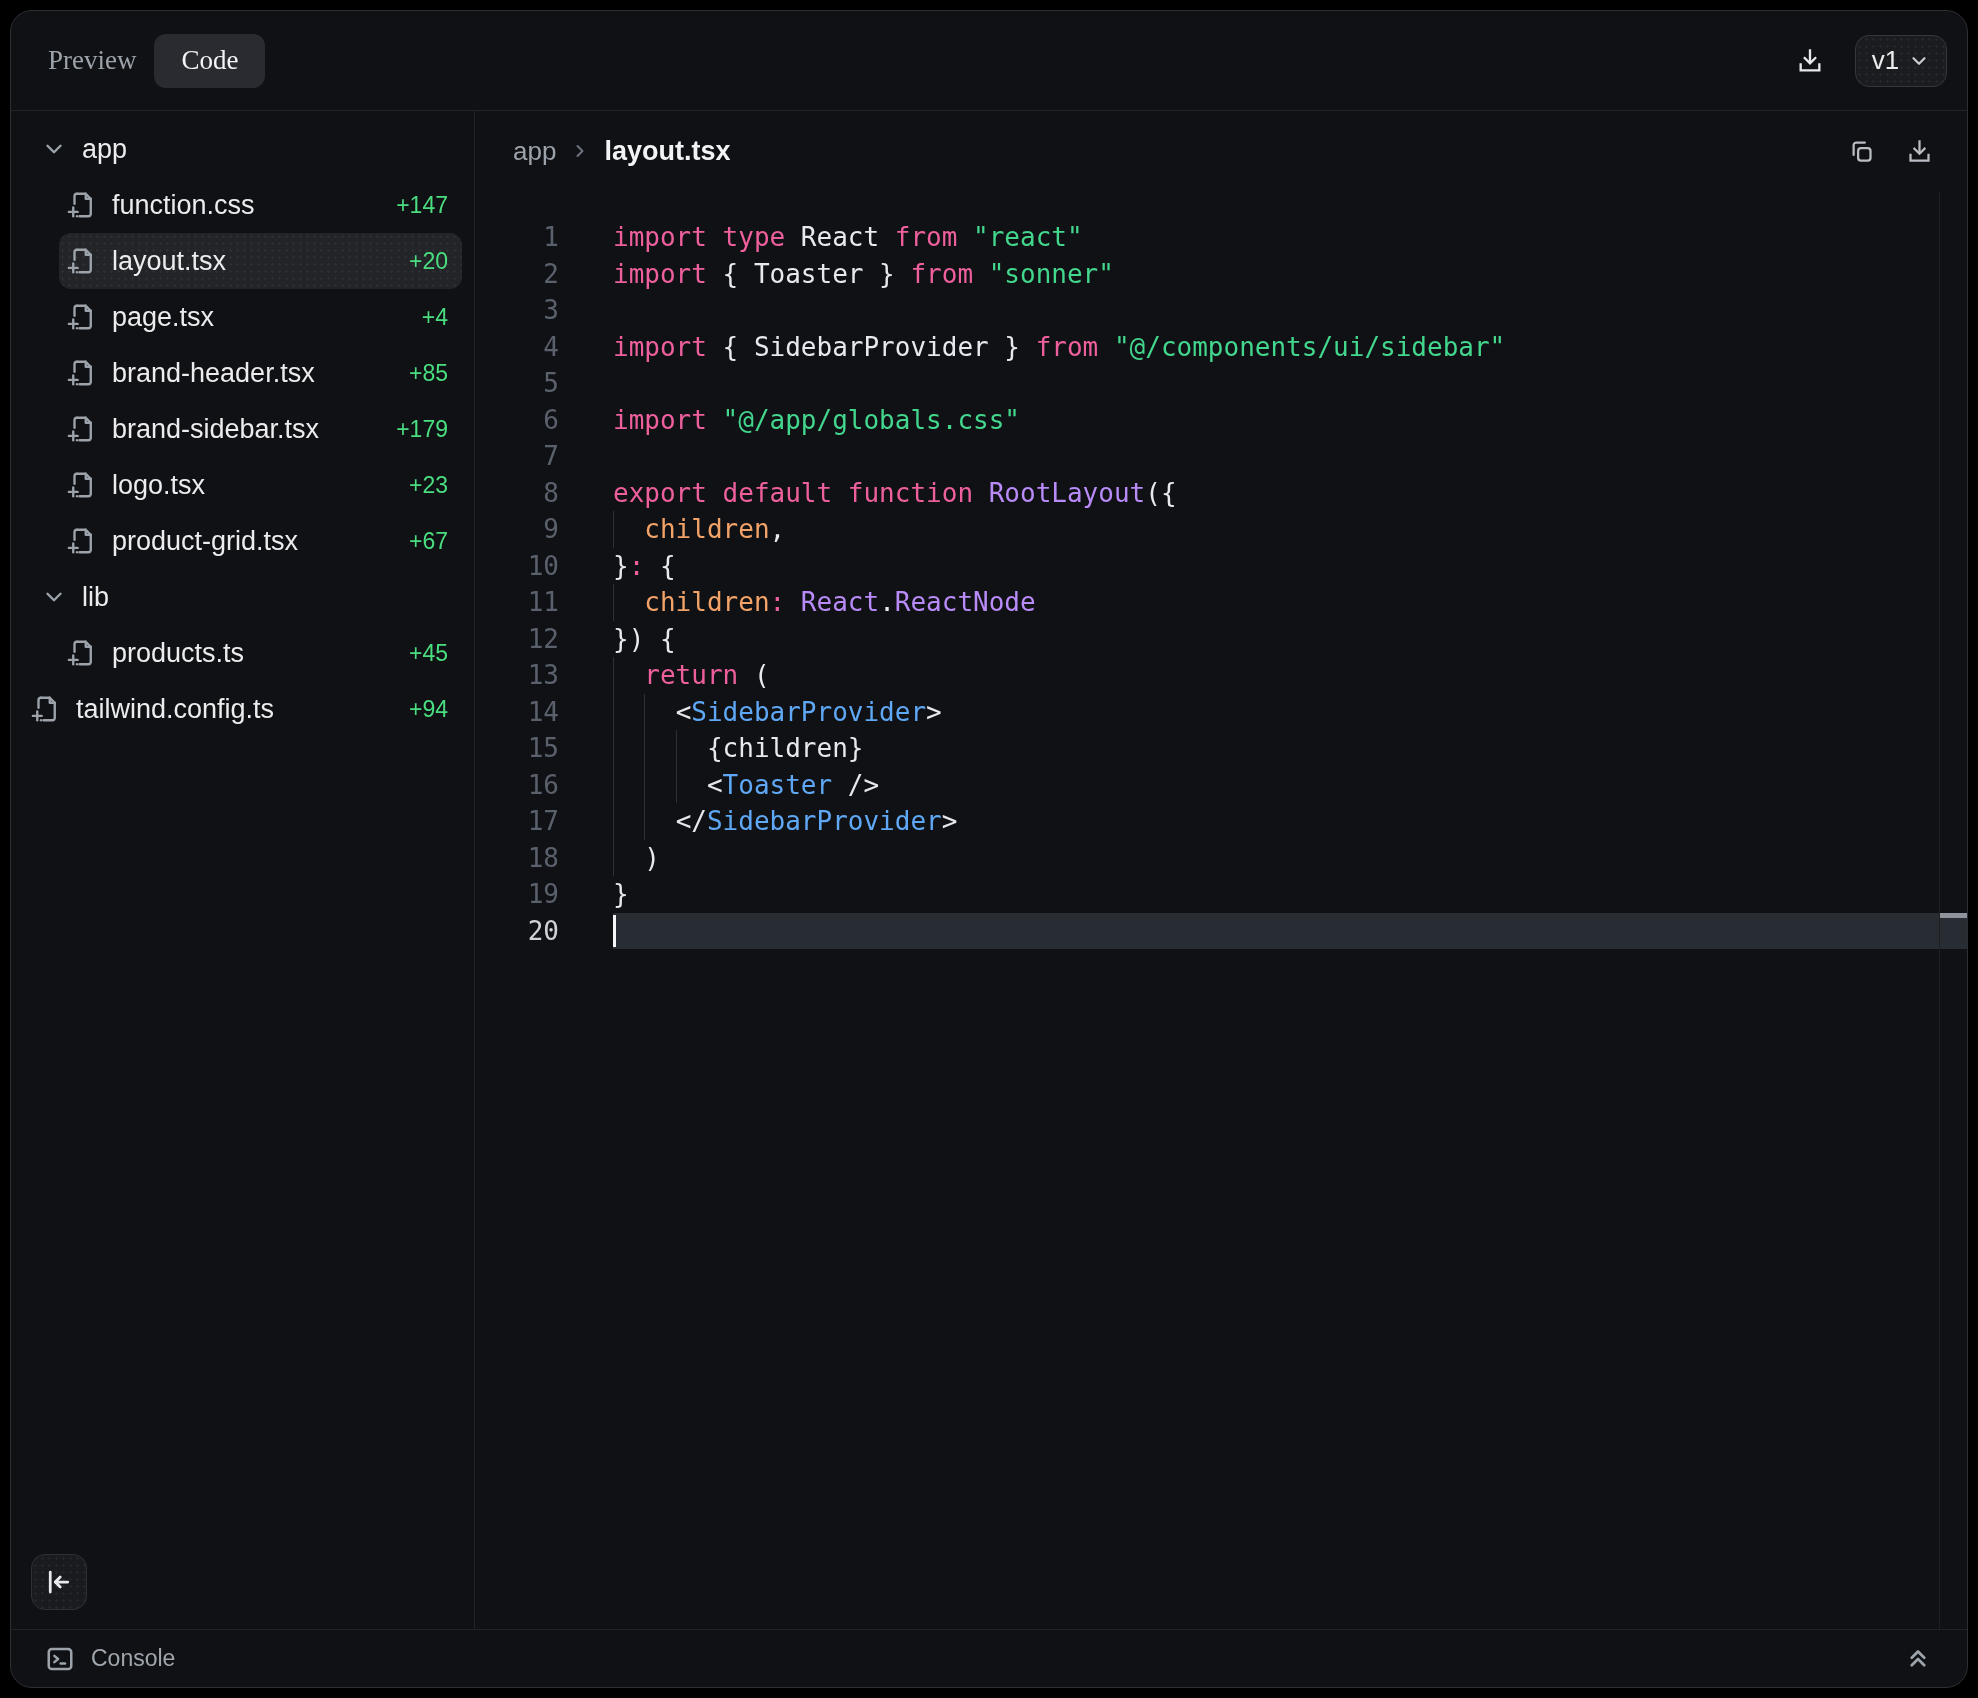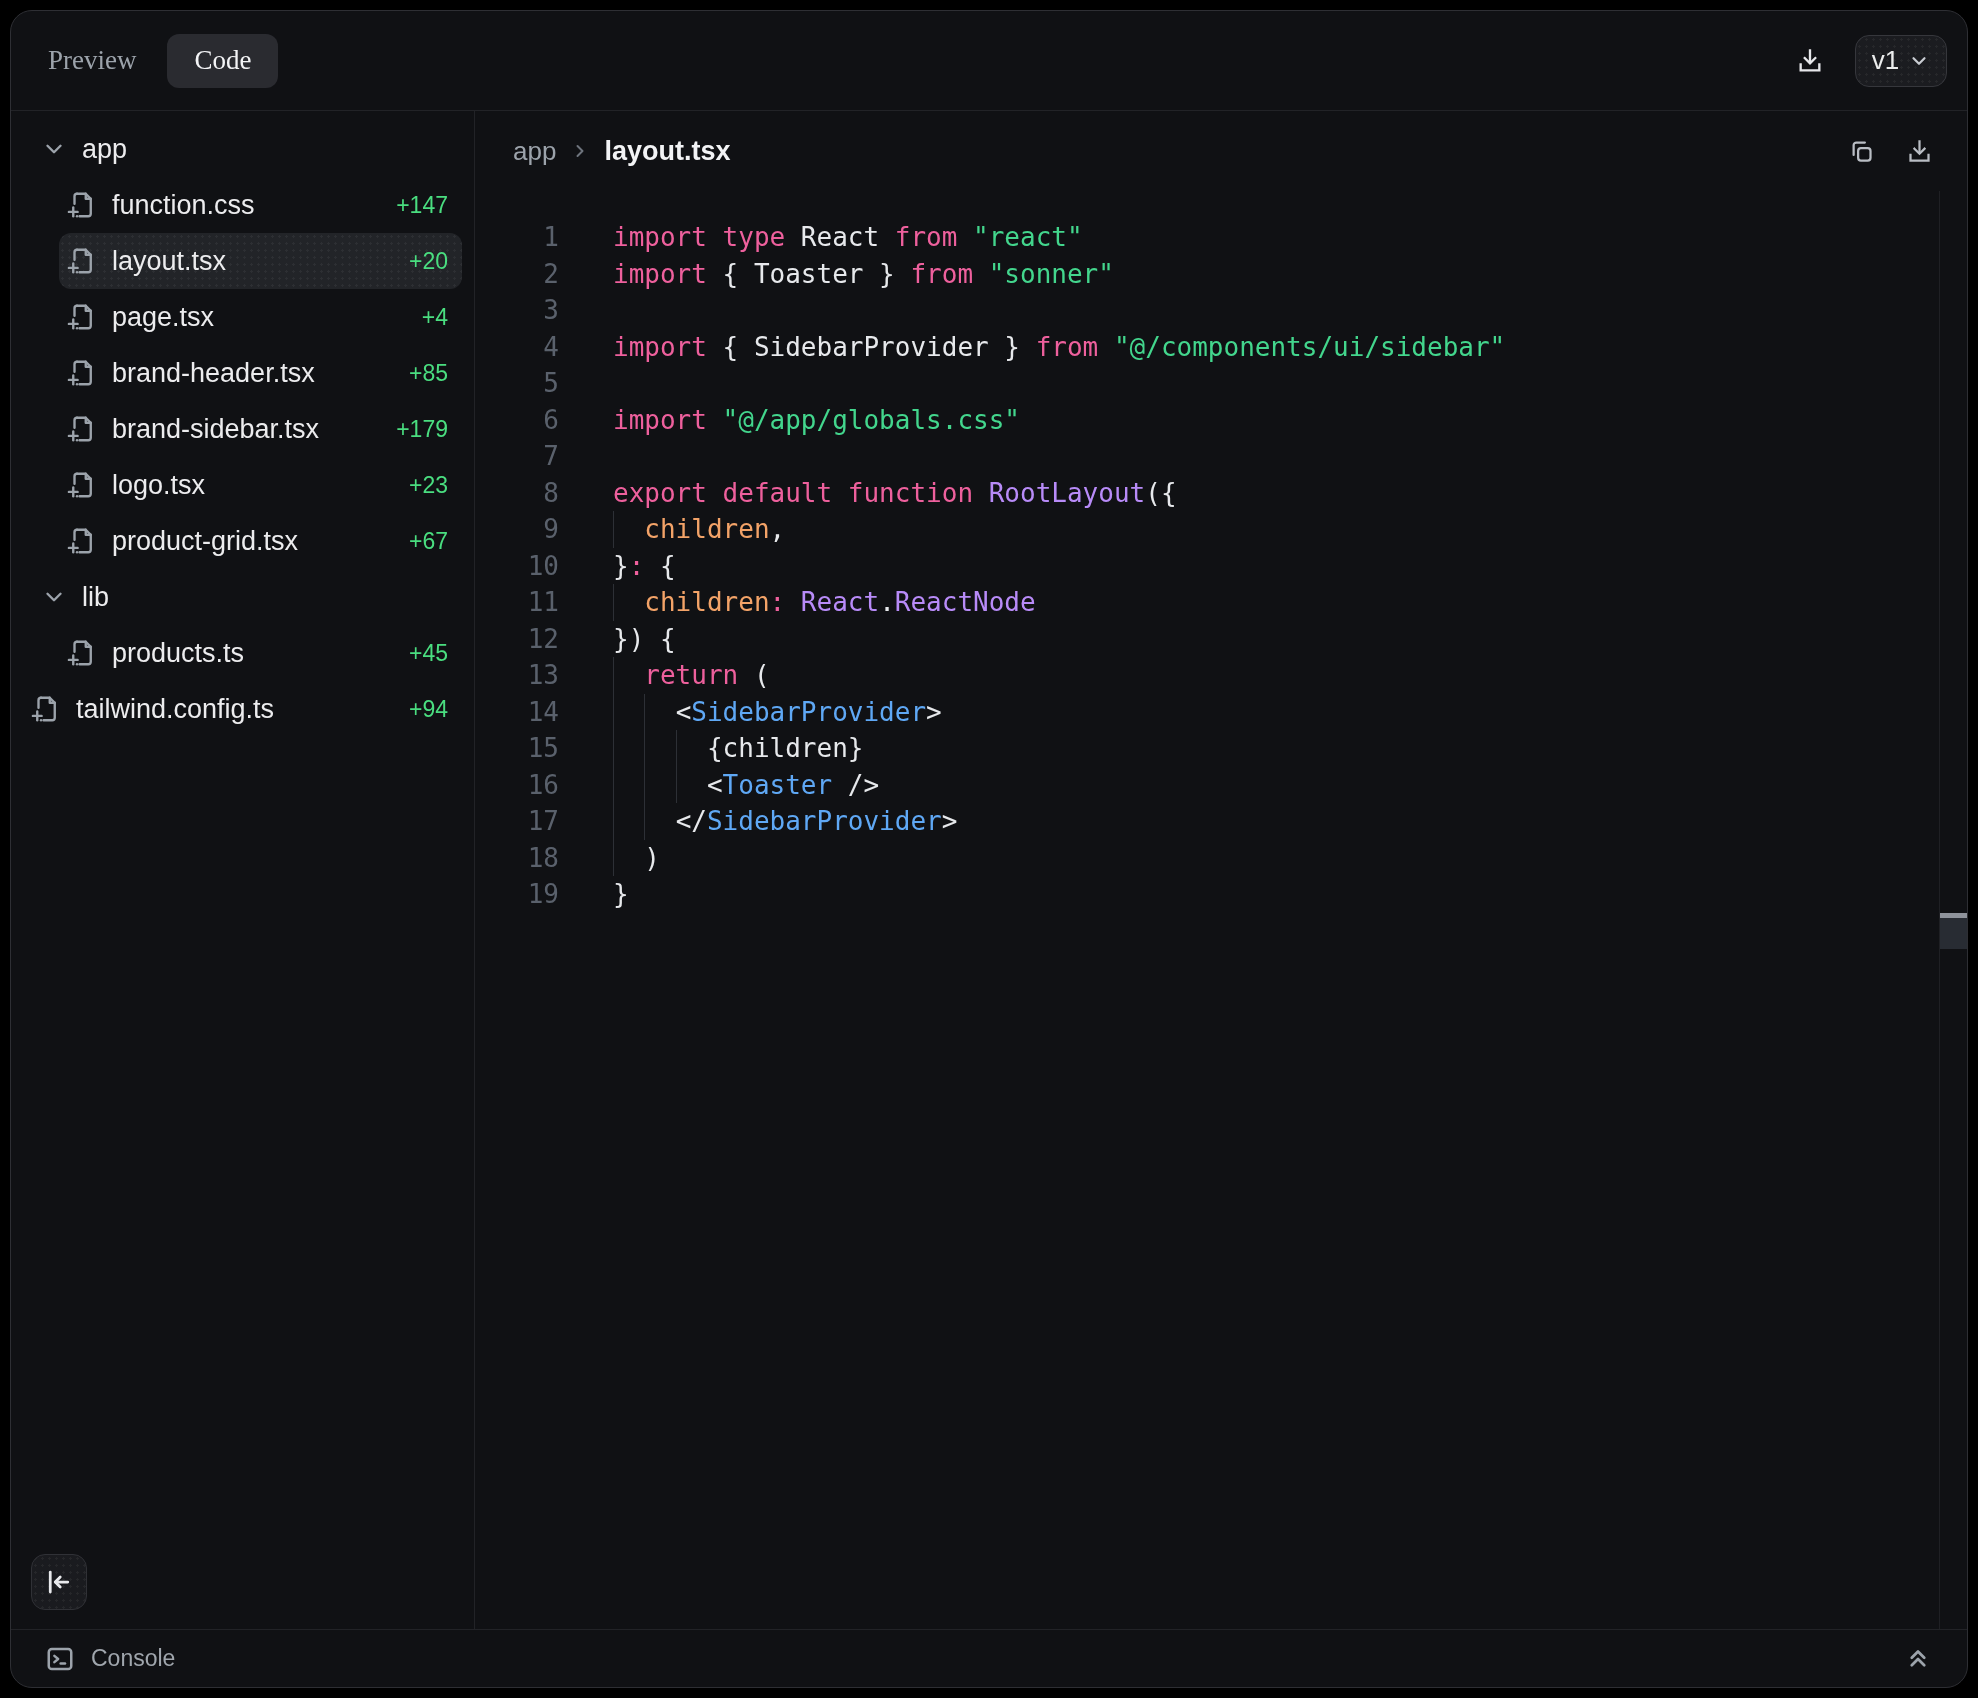--- a/index.html
+++ b/index.html
@@ -16,21 +16,21 @@
   body{font-family:"Liberation Sans",sans-serif;-webkit-font-smoothing:antialiased;}
 
   .window{position:absolute;inset:10px;background:var(--bg);border:1px solid var(--win-border);
     border-radius:22px;display:flex;flex-direction:column;overflow:hidden;}
 
   
   .header{height:100px;flex:none;border-bottom:1px solid var(--divider);
     display:flex;align-items:center;padding:0 20px 0 37px;}
   .tab{font-size:27px;font-weight:500;color:var(--muted);background:transparent;border:none;
     cursor:pointer;font-family:Liberation Serif, serif;}
-  .tab.active{margin-left:31px;background:var(--btn-bg);color:#f3f4f6;height:54px;
+  .tab.active{margin-left:18px;background:var(--btn-bg);color:#f3f4f6;height:54px;
     padding:0 27px;border-radius:12px;}
   .dotty{background-image:radial-gradient(rgba(255,255,255,0.05) 1.2px,transparent 1.3px);
     background-size:7px 7px;}
   .tab.active.dotty{background-color:var(--btn-bg);}
   .spacer{flex:1;}
   .iconbtn{background:none;border:none;cursor:pointer;display:flex;align-items:center;
     justify-content:center;width:46px;height:46px;color:#e6e7ea;}
   .version-btn{margin-left:22px;width:92px;height:52px;border:1px solid var(--chip-border);
     background-color:var(--chip-bg);border-radius:14px;display:flex;align-items:center;
     justify-content:center;gap:9px;color:#eceded;font-size:26px;font-weight:500;
@@ -378,20 +378,24 @@
               <span class="lc"><i class="guide" style="left: 0ch;"></i><i class="guide" style="left: 2ch;"></i><span>    </span><span class="tk-pl">&lt;/</span><span class="tk-tg">SidebarProvider</span><span class="tk-pl">&gt;</span></span>
             </div>
             <div class="cl">
               <span class="ln">18</span>
               <span class="lc"><i class="guide" style="left: 0ch;"></i><span>  </span><span class="tk-pl">)</span></span>
             </div>
             <div class="cl">
               <span class="ln">19</span>
               <span class="lc"><span class="tk-pl">}</span></span>
             </div>
+            <div class="cl current">
+              <span class="ln">20</span>
+              <span class="lc"><i class="caret"></i></span>
+            </div>
           </div>
         <div class="gutter">
           <div class="gutter-marker" id="gutter-marker" style="top: 721.5px;"></div>
         </div>
       </div>
     </div>
   </div>
 
   <div class="consolebar">
     <span class="ticon" style="color:#9ca3ab;">

